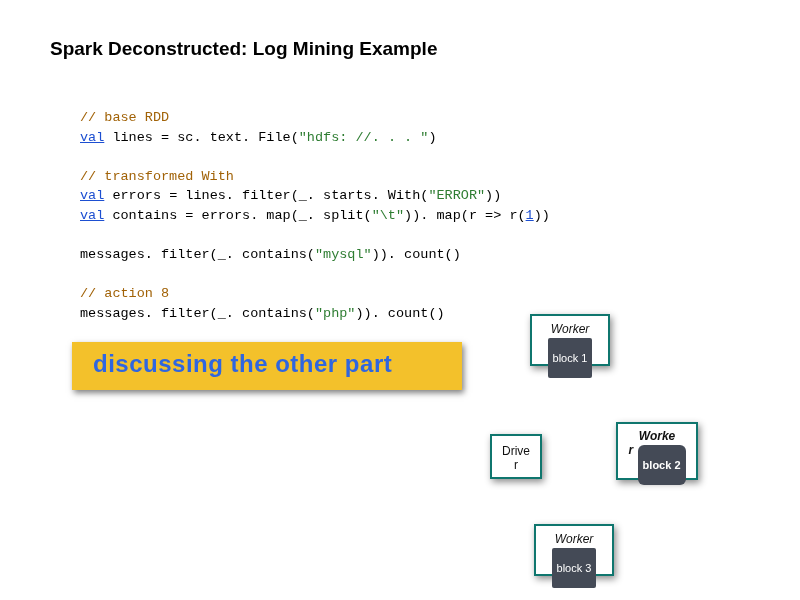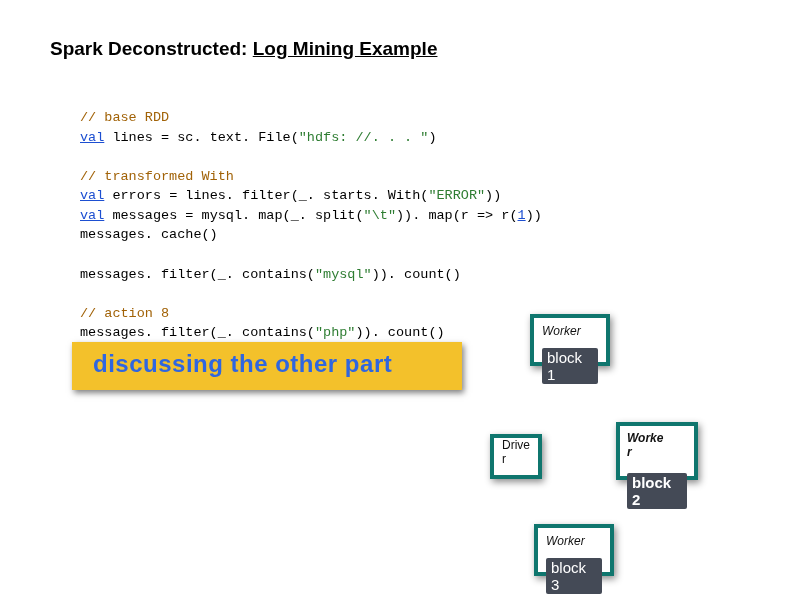--- a/index.html
+++ b/index.html
@@ -12,21 +12,21 @@
     overflow: hidden;
   }
   .title {
     position: absolute;
     top: 38px;
     left: 50px;
     font-size: 19px;
     font-weight: bold;
     color: #000;
   }
-  .title .u { text-decoration: underline; }
+  .title .u { }
   .code-block {
     position: absolute;
     top: 108px;
     left: 80px;
     font-family: "Courier New", Courier, monospace;
     font-size: 13.5px;
     line-height: 1.45;
     color: #000;
   }
   .comment { color: #a16207; }
@@ -59,47 +59,48 @@
     left: 93px;
     font-size: 24px;
     font-weight: bold;
     letter-spacing: 0.5px;
     color: #2f66e0;
     z-index: 3;
   }
   .node {
     position: absolute;
     background: #fff;
-    border: 4px solid #0f766e;
+    border: 2px solid #0f766e;
     box-shadow: 2px 3px 7px rgba(0,0,0,0.45);
     font-family: Arial, sans-serif;
+    text-align: center;
   }
   .node-label {
     font-style: italic;
     font-size: 12px;
     color: #111;
   }
   .block-tag {
     display: inline-block;
     background: #444a56;
     color: #fff;
-    font-size: 15px;
-    padding: 1px 5px;
+    font-size: 11px;
+    padding: 14px 5px;
     border-radius: 2px;
-    margin-top: 10px;
+    margin-top: 2px;
   }
   
   .worker1 {
     top: 314px; left: 530px; width: 80px; height: 52px;
     padding: 6px 8px;
   }
   
   .driver {
     top: 434px; left: 490px; width: 52px; height: 45px;
-    padding: 0 8px;
+    padding: 8px 8px;
   }
   
   .worker2 {
     top: 422px; left: 616px; width: 82px; height: 58px;
     padding: 5px 7px;
     font-weight: bold;
   }
   
   .worker3 {
     top: 524px; left: 534px; width: 80px; height: 52px;
@@ -121,23 +122,22 @@
     <span> </span><span>lines = sc. text. File(</span><span class="string-green">"hdfs: //. . . "</span><span>)</span>
   </div>
   <div>&nbsp;</div>
   <div><span class="comment">// transformed With</span></div>
   <div>
     <span class="keyword-blue">val</span>
     <span> </span><span>errors = lines. filter(_. starts. With(</span><span class="string-green">"ERROR"</span><span>))</span>
   </div>
   <div>
     <span class="keyword-blue">val</span>
-    <span> </span><span>messages = mysql. map(_. split(</span><span class="string-green">"\t"</span><span>)). map(r =&gt; r(</span><span class="keyword-blue">1</span><span>))</span>
+    <span> </span><span>contains = errors. map(_. split(</span><span class="string-green">"\t"</span><span>)). map(r =&gt; r(</span><span class="keyword-blue">1</span><span>))</span>
   </div>
-  <div><span>messages. cache()</span></div>
   <div>&nbsp;</div>
   <div>
     <span>messages. filter(_. contains(</span><span class="string-green">"mysql"</span><span>)). count()</span>
   </div>
   <div>&nbsp;</div>
   <div><span class="comment">// action 8</span></div>
   <div>
     <span>messages. filter(_. contains(</span><span class="string-green">"php"</span><span>)). count()</span>
   </div>
 </div>
@@ -153,20 +153,20 @@
 
 <div class="node driver">
   <div class="node-label" style="font-style:normal;">Drive</div>
   <div class="node-label" style="font-style:normal;">r</div>
 </div>
 
 <div class="node worker2">
   <div class="node-label">Worke</div>
   <div>
     <span class="node-label" style="display:inline-block;vertical-align:top;">r</span>
-    <span class="block-tag" style="vertical-align:top;">block 2</span>
+    <span class="block-tag" style="vertical-align:top;border-radius:6px;">block 2</span>
   </div>
 </div>
 
 <div class="node worker3">
   <div class="node-label">Worker</div>
   <span class="block-tag">block 3</span>
 </div>
 
 </body></html>

